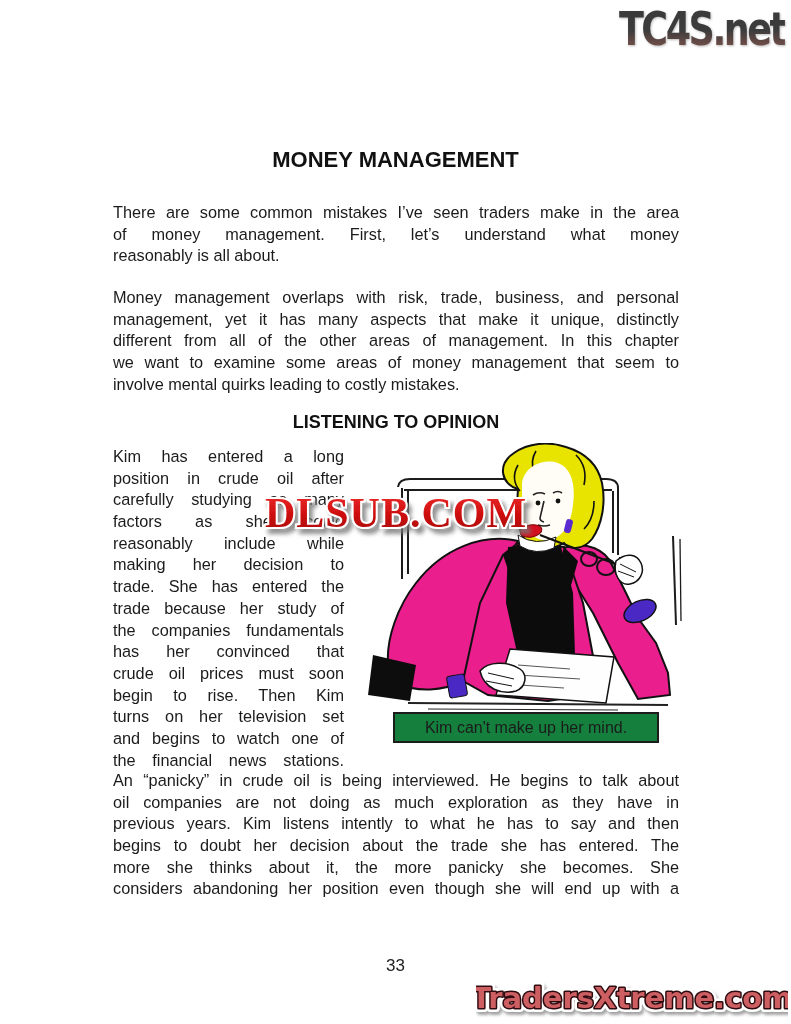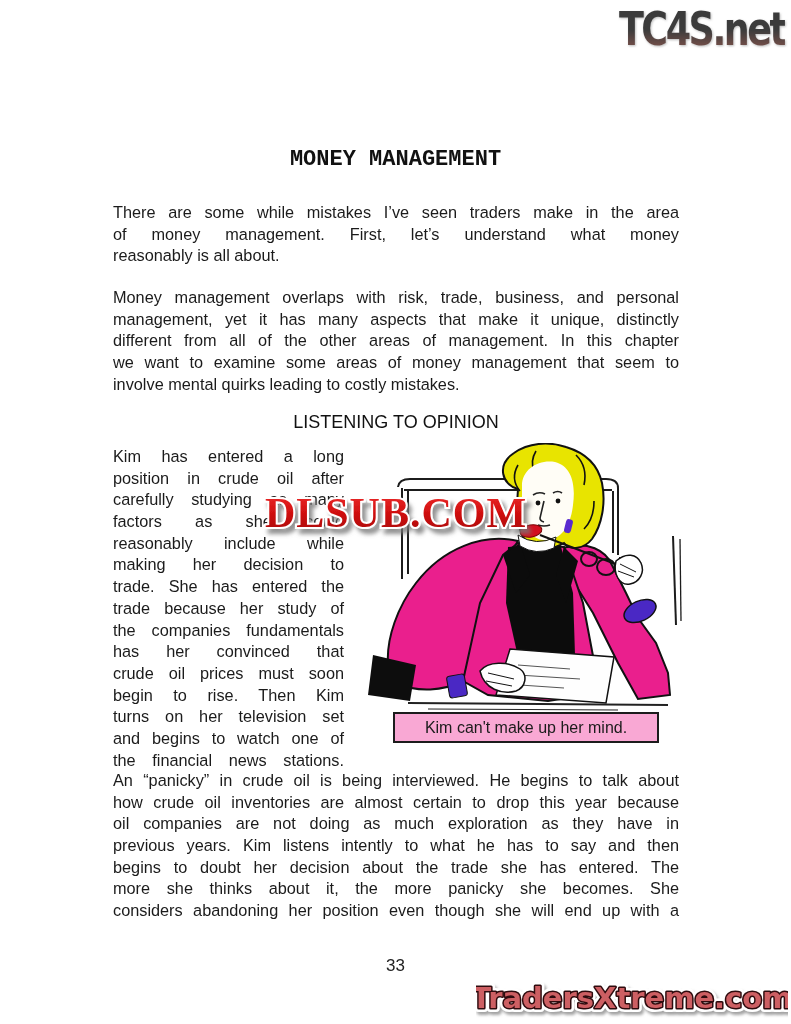--- a/index.html
+++ b/index.html
@@ -30,41 +30,41 @@
     filter: drop-shadow(1px 1px 1px rgba(60,60,60,.35));
   }
 
   
   .chapter-title {
     position:absolute; top:90px; left:0; width:100%;
     text-align:center; font-size:34px; font-weight:400; color:#161616;
   }
   .chapter-subtitle {
     position:absolute; top:147px; left:0; width:100%;
-    text-align:center; font-size:22px; font-weight:700; color:#111;font-family:Liberation Mono, monospace;
+    text-align:center; font-size:22px; font-weight:700; color:#111;
   }
   .section-heading {
     position:absolute; top:412px; left:113px; width:566px;
-    text-align:center; font-size:18px; font-weight:400; color:#111;
+    text-align:center; font-size:18px; font-weight:700; color:#111;
   }
 
   
   .para { position:absolute; left:113px; width:566px; font-size:16.3px; line-height:21.7px; }
   .p1 { top:202px; }
   .p2 { top:287px; }
   .wide-para { top:770px; }
   .col-para { position:absolute; left:113px; top:446px; width:231px; font-size:16.3px; line-height:21.7px; }
   .jl { text-align:justify; text-align-last:justify; height:21.7px; overflow:visible; }
   .jl.end { text-align-last:left; }
 
   
   .figure { position:absolute; left:368px; top:443px; width:327px; margin:0; }
   .caption-box {
     position:absolute; left:25px; top:269px; width:262px; height:27px;
-    border:2px solid #1c1c1c; background:#f9a8d4;
+    border:2px solid #1c1c1c; background:#15803d;
     text-align:center; font-size:16px; line-height:27px; color:#1b1b1b;
   }
 
   
   .watermark { position:absolute; left:246px; top:482px; z-index:6; pointer-events:none; }
   .watermark text {
     font-family:"Liberation Serif", serif;
     font-weight:700; font-size:42px; letter-spacing:1px;
   }
 
@@ -84,21 +84,21 @@
 
 <div class="page">
 
   <div class="tc4s-wrap">
     <span class="tc4s-text">TC4S.net</span>
   </div>
 
   <div class="chapter-subtitle">MONEY MANAGEMENT</div>
 
   <div class="para p1">
-    <div class="jl">There are some while mistakes I’ve seen traders make in the area</div>
+    <div class="jl">There are some common mistakes I’ve seen traders make in the area</div>
     <div class="jl">of money management.  First, let’s understand what money</div>
     <div class="jl end">reasonably is all about.</div>
   </div>
 
   <div class="para p2">
     <div class="jl">Money management overlaps with risk, trade, business, and personal</div>
     <div class="jl">management, yet it has many aspects that make it unique, distinctly</div>
     <div class="jl">different from all of the other areas of management.  In this chapter</div>
     <div class="jl">we want to examine some areas of money management that seem to</div>
     <div class="jl end">involve mental quirks leading to costly mistakes.</div>
@@ -215,21 +215,20 @@
         <filter id="wmshadow" x="-20%" y="-20%" width="140%" height="160%">
           <feDropShadow dx="4" dy="5" stdDeviation="2" flood-color="#777" flood-opacity="0.8"></feDropShadow>
         </filter>
       </defs>
       <text x="150" y="45" text-anchor="middle" fill="url(#wmred)" stroke="#ffffff" stroke-width="4" paint-order="stroke" filter="url(#wmshadow)">DLSUB.COM</text>
     </svg>
   </div>
 
   <div class="para wide-para">
     <div class="jl">An “panicky” in crude oil is being interviewed.  He begins to talk about</div>
-    <div class="jl">how crude oil inventories are almost certain to drop this year because</div>
     <div class="jl">oil companies are not doing as much exploration as they have in</div>
     <div class="jl">previous years.  Kim listens intently to what he has to say and then</div>
     <div class="jl">begins to doubt her decision about the trade she has entered.  The</div>
     <div class="jl">more she thinks about it, the more panicky she becomes.  She</div>
     <div class="jl">considers abandoning her position even though she will end up with a</div>
   </div>
 
   <div class="page-number">33</div>
 
   <div class="footer-logo">

